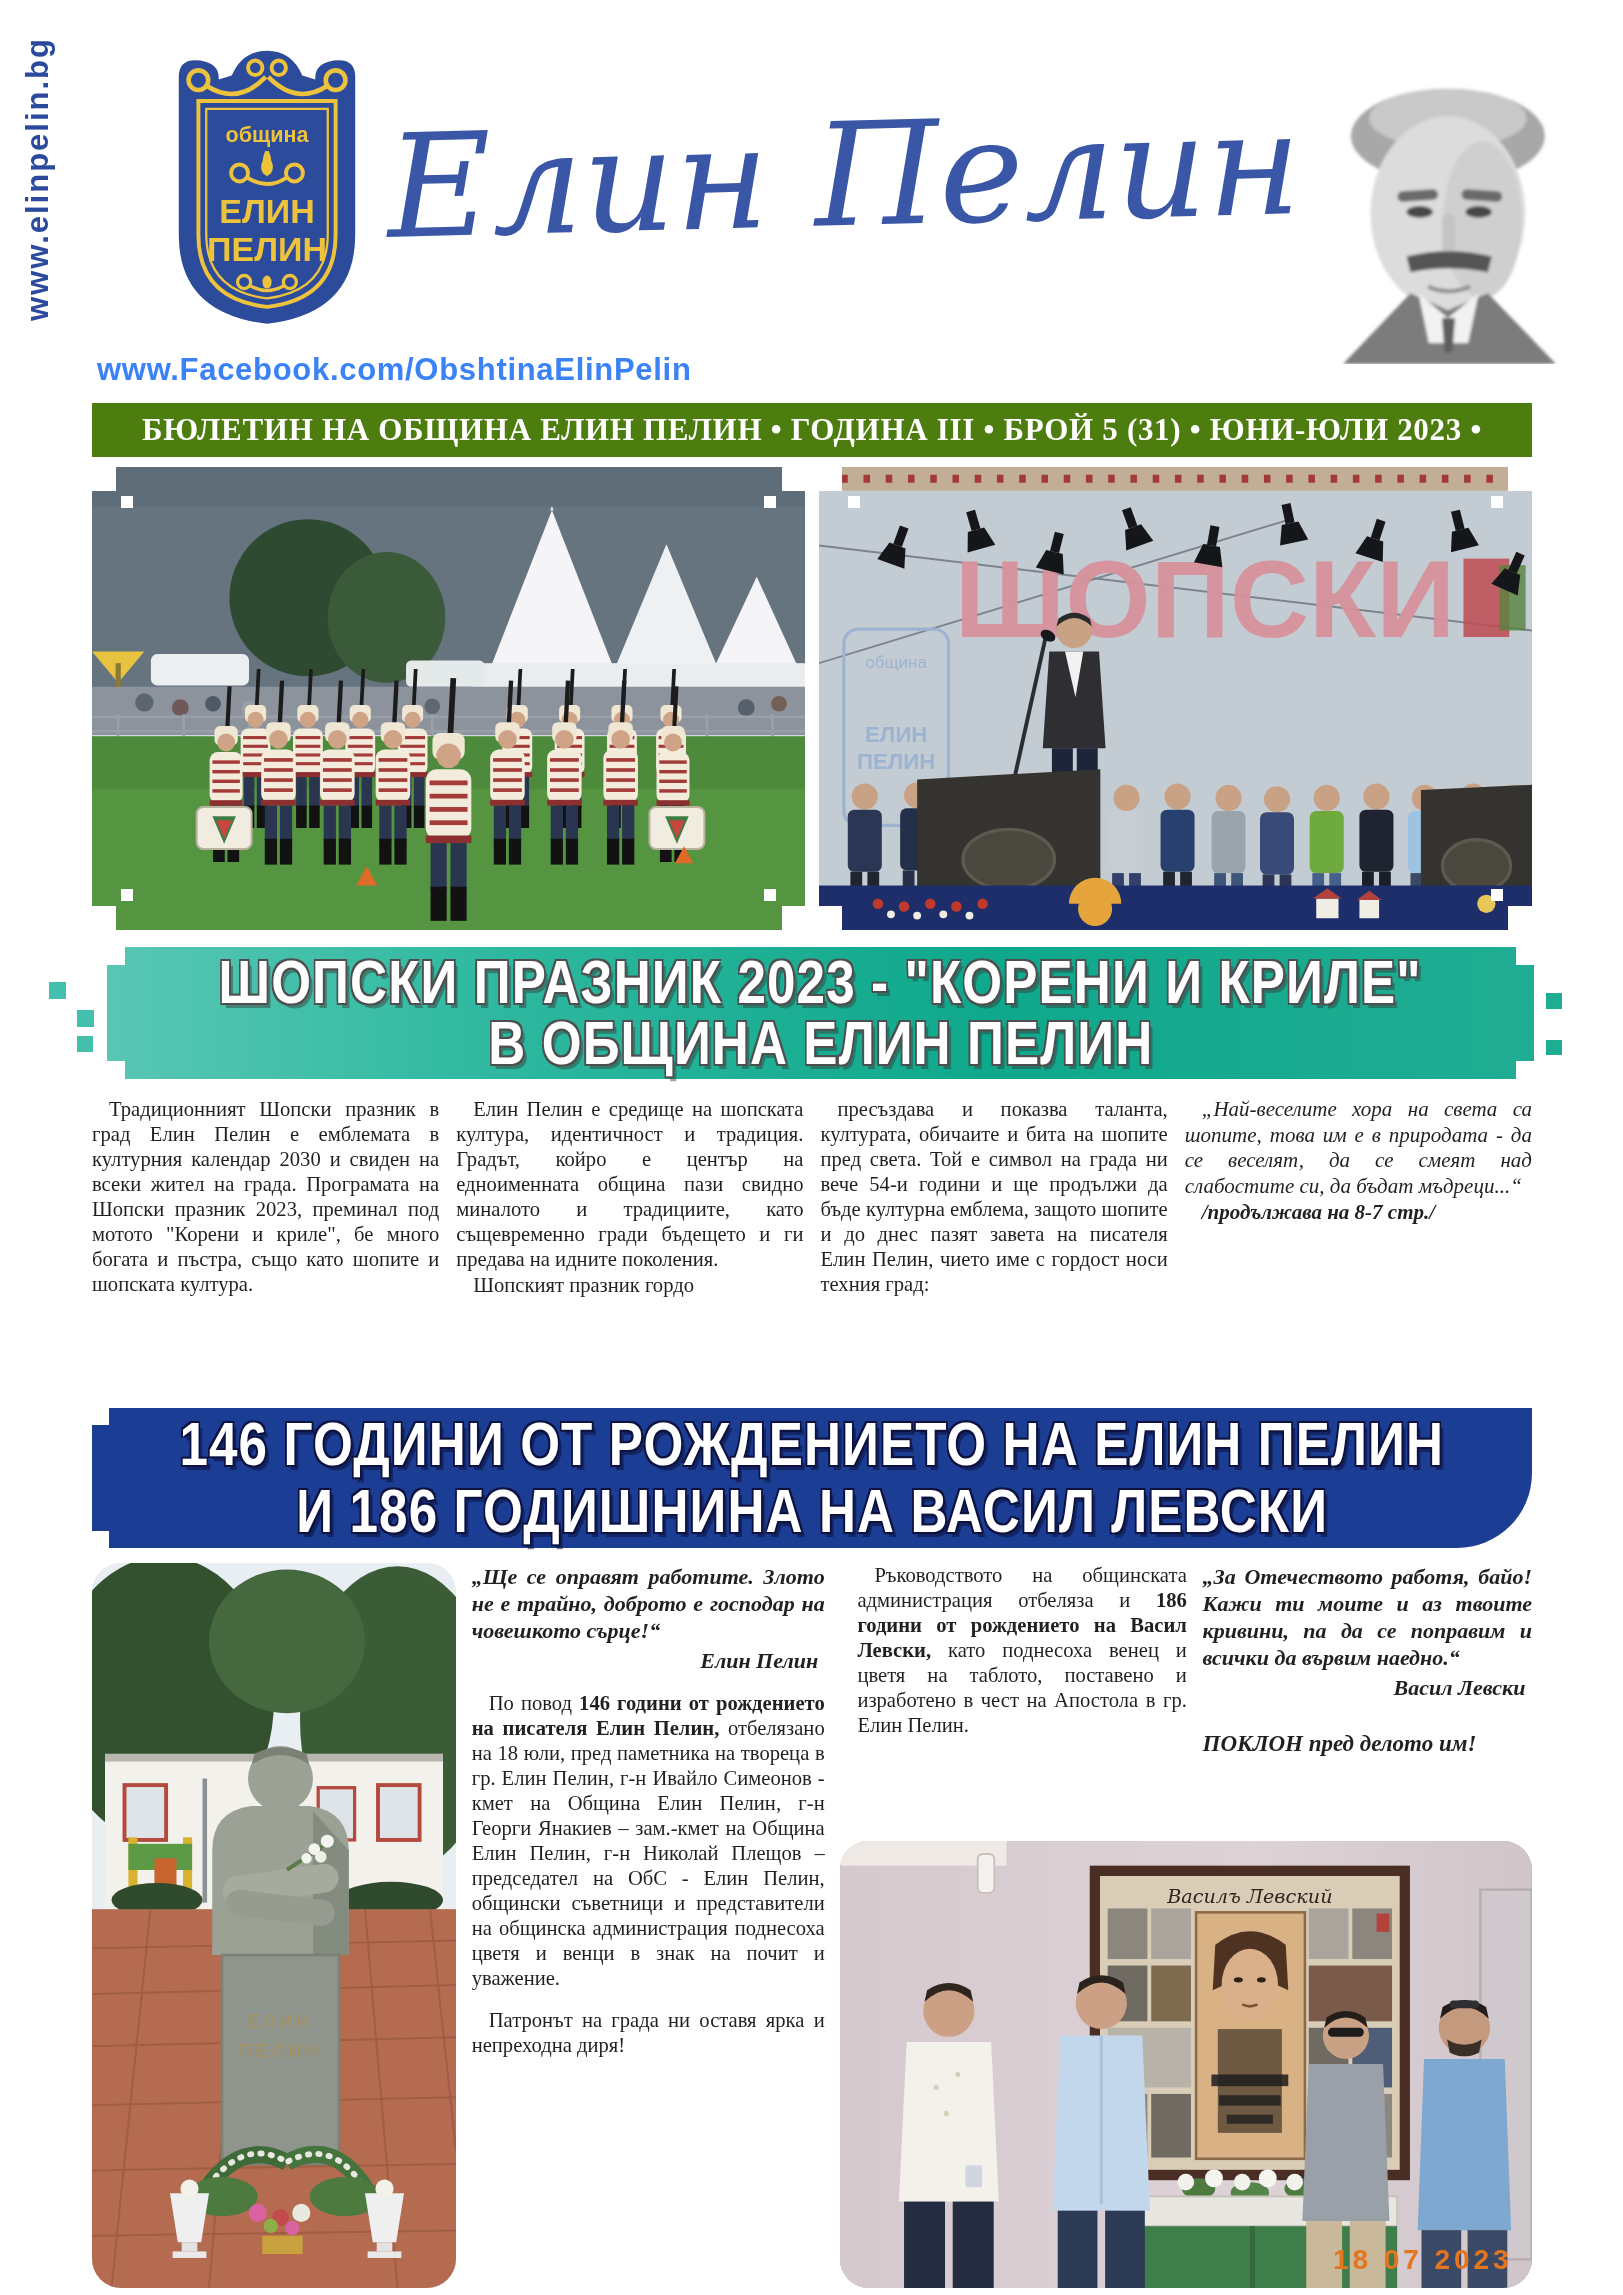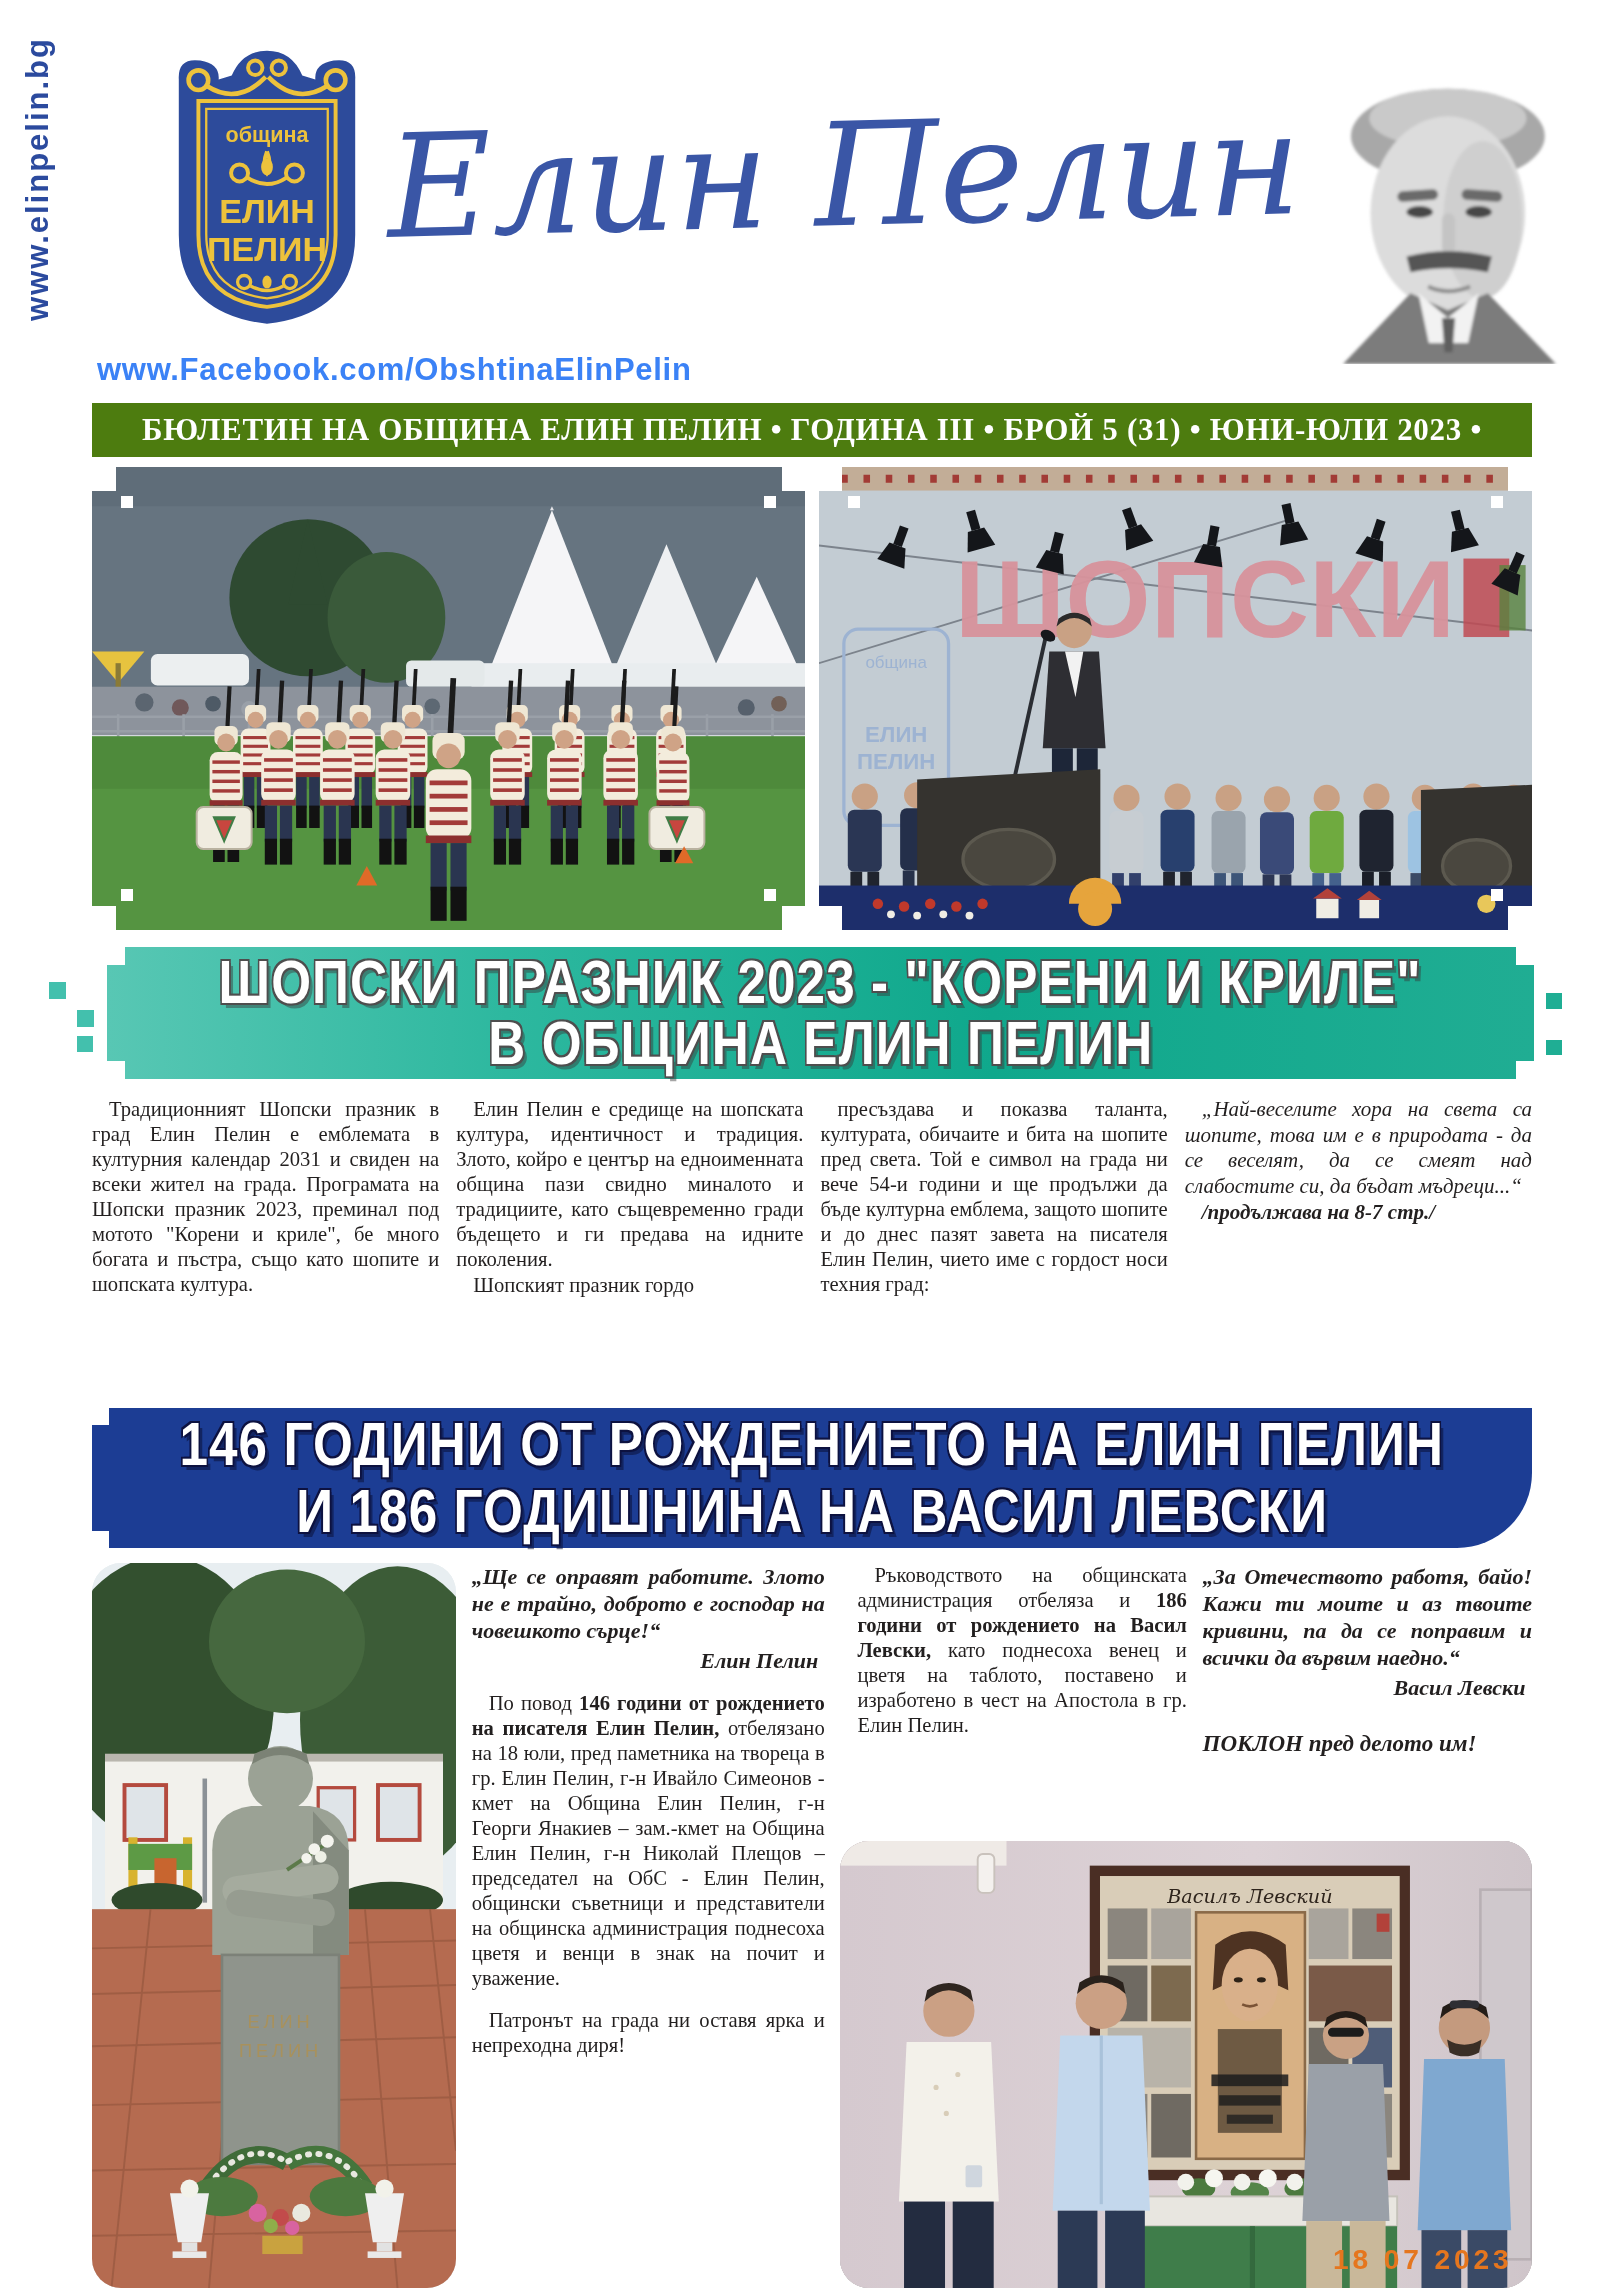--- a/index.html
+++ b/index.html
@@ -413,24 +413,24 @@
     <span class="px" style="left:0;bottom:0;width:18.3px;height:18.3px;background:#fff"></span>
     <span class="px" style="left:-30px;bottom:27.5px;width:15.7px;height:15.7px;background:#43c0ad"></span>
     <span class="px" style="right:-27.5px;top:46px;width:15.7px;height:15.7px;background:#1fae94"></span>
     <span class="px" style="right:0;top:0;width:18.3px;height:18.3px;background:#fff"></span>
     <span class="px" style="right:0;bottom:0;width:18.3px;height:18.3px;background:#fff"></span>
     <span class="px" style="right:-27.5px;bottom:23.6px;width:15.7px;height:15.7px;background:#1fae94"></span>
   </div>
 
   <div class="article1">
     <div class="col">
-      <p>Традиционният Шопски празник в град Елин Пелин е емблемата в културния календар 2031 и свиден на всеки жител на града. Програмата на Шопски празник 2023, преминал под мотото "Корени и криле", бе много богата и пъстра, също като шопите и шопската култура.</p>
+      <p>Традиционният Шопски празник в град Елин Пелин е емблемата в културния календар 2030 и свиден на всеки жител на града. Програмата на Шопски празник 2023, преминал под мотото "Корени и криле", бе много богата и пъстра, също като шопите и шопската култура.</p>
     </div>
     <div class="col">
-      <p>Елин Пелин е средище на шопската култура, идентичност и традиция. Злото, койро е център на едноименната община пази свидно миналото и традициите, като същевременно гради бъдещето и ги предава на идните поколения.</p>
+      <p>Елин Пелин е средище на шопската култура, идентичност и традиция. Градът, койро е център на едноименната община пази свидно миналото и традициите, като същевременно гради бъдещето и ги предава на идните поколения.</p>
       <p>Шопският празник гордо</p>
     </div>
     <div class="col">
       <p>пресъздава и показва таланта, културата, обичаите и бита на шопите пред света. Той е символ на града ни вече 54-и години и ще продължи да бъде културна емблема, защото шопите и до днес пазят завета на писателя Елин Пелин, чието име с гордост носи техния град:</p>
     </div>
     <div class="col c-italic">
       <p>„Най-веселите хора на света са шопите, това им е в природата - да се веселят, да се смеят над слабостите си, да бъдат мъдреци...“</p>
       <p class="cont-line">/продължава на 8-7 стр./</p>
     </div>
   </div>

